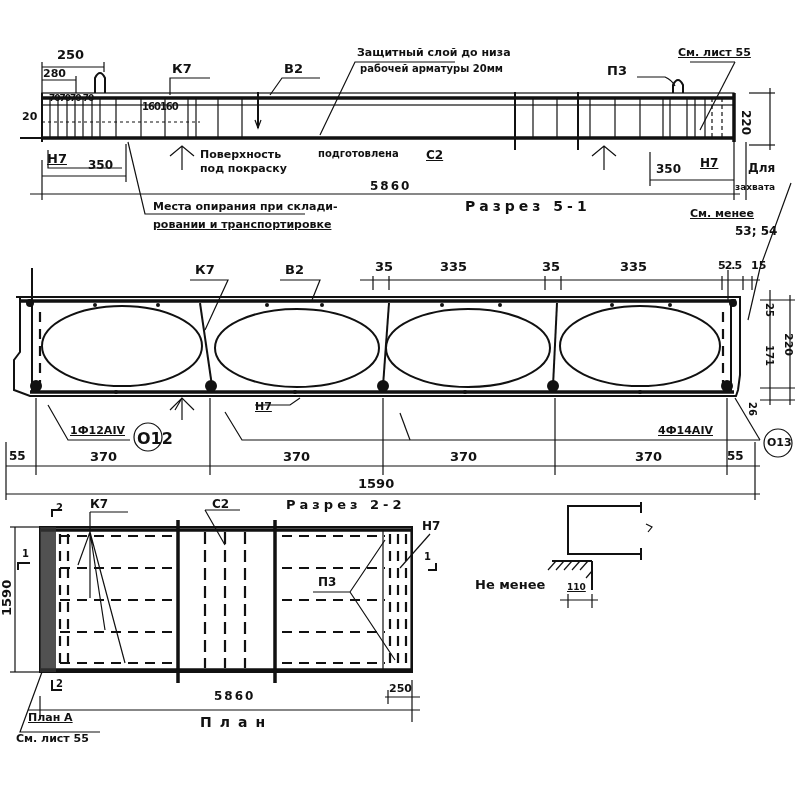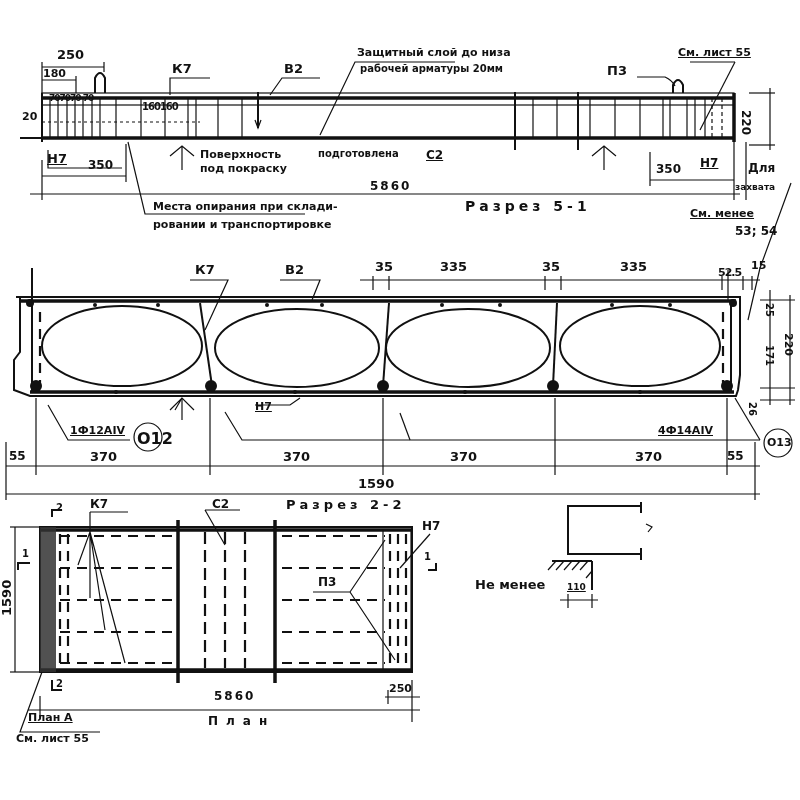--- a/index.html
+++ b/index.html
@@ -253,21 +253,21 @@
       <line x1="580" y1="570" x2="588" y2="561"></line>
         <line x1="586" y1="578" x2="592" y2="571"></line>
     </g>
     <line x1="560" y1="600" x2="598" y2="600" class="lt"></line>
     <line x1="568" y1="594" x2="568" y2="608" class="lt"></line>
     <line x1="592" y1="594" x2="592" y2="608" class="lt"></line>
   </g>
 </svg>
 
 <div class="lbl" style="left:57px;top:48px;font-size:13px;">250</div>
-<div class="lbl" style="left:43px;top:68px;font-size:11px;">180</div>
+<div class="lbl" style="left:43px;top:68px;font-size:11px;">280</div>
 <div class="lbl" style="left:22px;top:111px;font-size:11px;">20</div>
 <div class="lbl" style="left:49px;top:94px;font-size:9px;letter-spacing:-1px;"><span>70</span><span>70</span><span>70</span> <span>70</span></div>
 <div class="lbl" style="left:142px;top:102px;font-size:10px;letter-spacing:-1px;"><span>160</span><span>160</span></div>
 <div class="lbl" style="left:172px;top:62px;font-size:13px;">К7</div>
 <div class="lbl" style="left:284px;top:62px;font-size:13px;">В2</div>
 <div class="lbl" style="left:357px;top:47px;font-size:11px;">Защитный слой до низа</div>
 <div class="lbl" style="left:360px;top:64px;font-size:10px;">рабочей арматуры 20мм</div>
 <div class="lbl" style="left:607px;top:64px;font-size:13px;">П3</div>
 <div class="lbl" style="left:678px;top:47px;font-size:11px;text-decoration:underline;">См. лист 55</div>
 <div class="lbl" style="left:47px;top:152px;font-size:13px;text-decoration:underline;">Н7</div>
@@ -276,30 +276,30 @@
 <div class="lbl" style="left:200px;top:163px;font-size:11px;">под покраску</div>
 <div class="lbl" style="left:318px;top:149px;font-size:10px;">подготовлена</div>
 <div class="lbl" style="left:426px;top:149px;font-size:12px;text-decoration:underline;">С2</div>
 <div class="lbl" style="left:656px;top:163px;font-size:12px;">350</div>
 <div class="lbl" style="left:700px;top:157px;font-size:12px;text-decoration:underline;">Н7</div>
 <div class="lbl" style="left:748px;top:162px;font-size:12px;">Для</div>
 <div class="lbl" style="left:735px;top:183px;font-size:9px;">захвата</div>
 <div class="lbl" style="left:752px;top:110px;font-size:12px;transform:rotate(90deg);transform-origin:left top;">220</div>
 <div class="lbl" style="left:370px;top:180px;font-size:12px;letter-spacing:2px;">5860</div>
 <div class="lbl" style="left:153px;top:201px;font-size:11px;">Места опирания при склади-</div>
-<div class="lbl" style="left:153px;top:219px;font-size:11px;">ровании и транспортировке</div>
+<div class="lbl" style="left:153px;top:219px;font-size:11px;text-decoration:underline;">ровании и транспортировке</div>
 <div class="lbl" style="left:465px;top:199px;font-size:14px;letter-spacing:4px;">Разрез 5-1</div>
 
 <div class="lbl" style="left:690px;top:208px;font-size:11px;text-decoration:underline;">См. менее</div>
 <div class="lbl" style="left:708px;top:225px;font-size:12px;margin-left:27px;">53; 54</div>
 <div class="lbl" style="left:375px;top:260px;font-size:13px;">35</div>
 <div class="lbl" style="left:440px;top:260px;font-size:13px;">335</div>
 <div class="lbl" style="left:542px;top:260px;font-size:13px;">35</div>
 <div class="lbl" style="left:620px;top:260px;font-size:13px;">335</div>
-<div class="lbl" style="left:718px;top:267px;font-size:11px;letter-spacing:-1px;">52.5</div>
+<div class="lbl" style="left:718px;top:260px;font-size:11px;letter-spacing:-1px;">52.5</div>
 <div class="lbl" style="left:751px;top:260px;font-size:11px;">15</div>
 <div class="lbl" style="left:195px;top:263px;font-size:13px;">К7</div>
 <div class="lbl" style="left:285px;top:263px;font-size:13px;">В2</div>
 <div class="lbl" style="left:255px;top:401px;font-size:11px;text-decoration:underline;">Н7</div>
 <div class="lbl" style="left:774px;top:303px;font-size:10px;transform:rotate(90deg);transform-origin:left top;">25</div>
 <div class="lbl" style="left:774px;top:345px;font-size:10px;transform:rotate(90deg);transform-origin:left top;">171</div>
 <div class="lbl" style="left:794px;top:333px;font-size:11px;transform:rotate(90deg);transform-origin:left top;">220</div>
 <div class="lbl" style="left:757px;top:402px;font-size:10px;transform:rotate(90deg);transform-origin:left top;">26</div>
 <div class="lbl" style="left:70px;top:425px;font-size:11px;text-decoration:underline;">1Ф12АIV</div>
 <div class="lbl" style="left:137px;top:431px;font-size:16px;">О12</div>
@@ -320,16 +320,16 @@
 <div class="lbl" style="left:422px;top:520px;font-size:12px;">Н7</div>
 <div class="lbl" style="left:318px;top:576px;font-size:12px;">П3</div>
 <div class="lbl" style="left:22px;top:549px;font-size:10px;">1</div>
 <div class="lbl" style="left:424px;top:552px;font-size:10px;">1</div>
 <div class="lbl" style="left:56px;top:679px;font-size:10px;">2</div>
 <div class="lbl" style="left:0px;top:616px;font-size:13px;transform:rotate(-90deg);transform-origin:left top;">1590</div>
 <div class="lbl" style="left:214px;top:690px;font-size:12px;letter-spacing:2px;">5860</div>
 <div class="lbl" style="left:389px;top:683px;font-size:11px;">250</div>
 <div class="lbl" style="left:28px;top:712px;font-size:11px;text-decoration:underline;">План А</div>
 <div class="lbl" style="left:16px;top:733px;font-size:11px;">См. лист 55</div>
-<div class="lbl" style="left:208px;top:715px;font-size:12px;letter-spacing:8px;">План</div>
+<div class="lbl" style="left:200px;top:715px;font-size:14px;letter-spacing:8px;">План</div>
 
 <div class="lbl" style="left:475px;top:578px;font-size:13px;">Не менее</div>
 <div class="lbl" style="left:567px;top:583px;font-size:9px;text-decoration:underline;">110</div>
 
 </body></html>

